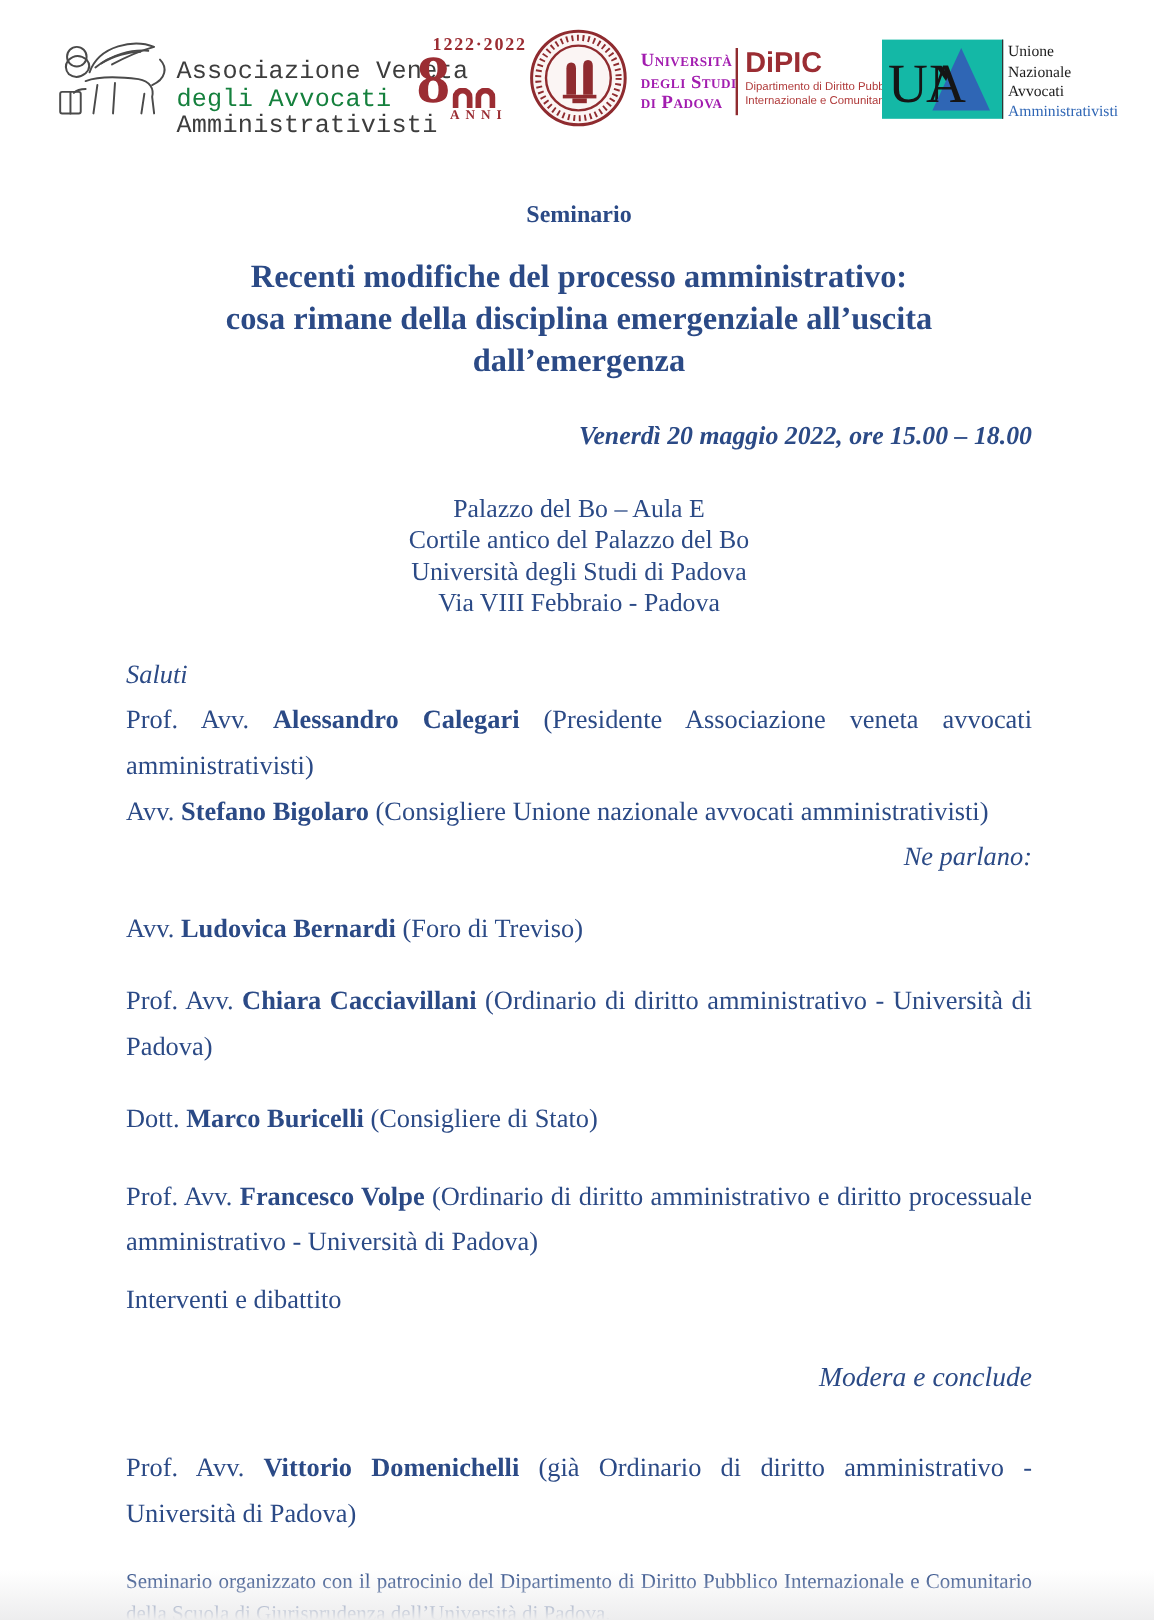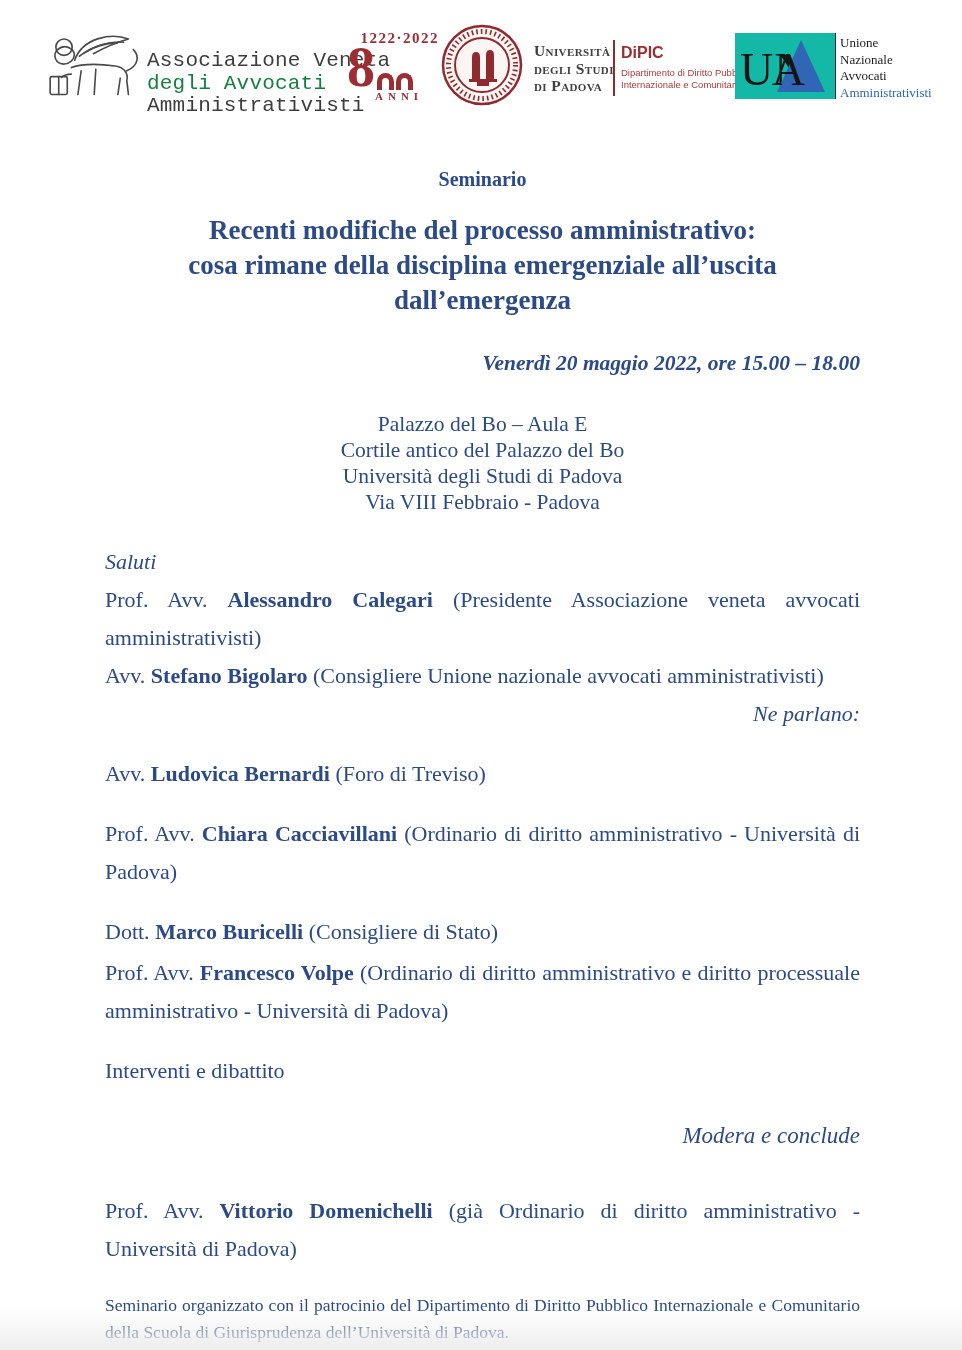--- a/index.html
+++ b/index.html
@@ -21,24 +21,24 @@
 
   .anniv { position:absolute; left:347px; top:30px; width:92px; color:#9b2d33; }
   .anniv .years { font-size:15px; letter-spacing:1.5px; text-align:right; font-weight:bold; }
   .anniv .row8 { display:flex; align-items:flex-end; margin-top:-4px; }
   .anniv .big8 { font-size:56px; line-height:48px; font-weight:bold; }
   .anniv .arc { display:inline-block; width:17px; height:17px; border:5px solid #9b2d33; border-bottom:none; border-radius:10px 10px 0 0; margin-left:2px; margin-bottom:1px; }
   .anniv .anni-word { font-size:11px; letter-spacing:5px; font-weight:bold; margin-left:28px; margin-top:-1px; }
 
   .seal { position:absolute; left:441px; top:24px; }
 
-  .unipd-name { position:absolute; left:534px; top:42px; color:#404040; font-weight:bold; font-size:15.5px; line-height:17.5px; font-variant:small-caps; letter-spacing:.4px; }
+  .unipd-name { position:absolute; left:534px; top:42px; color:#a21caf; font-weight:bold; font-size:15.5px; line-height:17.5px; font-variant:small-caps; letter-spacing:.4px; }
   .dipic-divider { position:absolute; left:613px; top:40px; width:2px; height:56px; background:#8f2b2f; }
   .dipic { position:absolute; left:621px; top:40px; font-family:"Liberation Sans","DejaVu Sans",sans-serif; color:#9b2d33; }
-  .dipic .acr { font-size:16px; font-weight:bold; line-height:25px; }
+  .dipic .acr { font-size:24px; font-weight:bold; line-height:25px; }
   .dipic .small { font-size:9.5px; line-height:11.5px; color:#b03a3a; margin-top:2px; }
 
   .una { position:absolute; left:735px; top:33px; display:flex; align-items:stretch; }
   .una-box { width:101px; height:66px; background:#14b8a6; position:relative; border-right:1.5px solid #333;text-align:center; }
   .una-un { position:absolute; left:5px; bottom:6px; font-size:46px; line-height:46px; color:#151515; letter-spacing:1px; }
   .una-tri { position:absolute; right:10px; bottom:7px; width:0; height:0; border-left:24px solid transparent; border-right:24px solid transparent; border-bottom:52px solid #2f66b5; }
   .una-a { position:absolute; right:30px; bottom:6px; font-size:46px; line-height:46px; color:#151515; }
   .una-text { padding:2px 0 0 4px; font-size:13px; line-height:16.5px; color:#1c1c1c; }
   .una-text .blue-line { color:#2f66b5; }
 
@@ -49,22 +49,22 @@
   .datetime { text-align:right; font-weight:bold; font-style:italic; font-size:21.5px; margin-top:33px; }
   .venue { text-align:center; font-size:21.5px; line-height:26px; margin-top:35px; }
 
   .body-text { font-size:22px; line-height:38px; }
   .saluti-block { margin-top:28px; }
   .italic { font-style:italic; }
   .justify { text-align:justify; }
   .center { text-align:right; }
 
   .entry-l { margin-top:22px; }
-  .entry-m { margin-top:3px; }
-  .entry-s { margin-top:22px; }
+  .entry-m { margin-top:27px; }
+  .entry-s { margin-top:10px; }
   .modera { margin-top:27px; font-size:23px; }
   .vittorio { margin-top:37px; }
 
   .footer-note { margin-top:24px; font-size:17.5px; line-height:27px; text-align:justify; }
 
   .bottom-fade { position:absolute; left:0; bottom:0; width:962px; height:42px;
     background:linear-gradient(to bottom, rgba(255,255,255,0), #ededee); }
 
   svg .ln { fill:none; stroke:#4a4a4a; stroke-width:2; stroke-linecap:round; stroke-linejoin:round; }
 </style>

